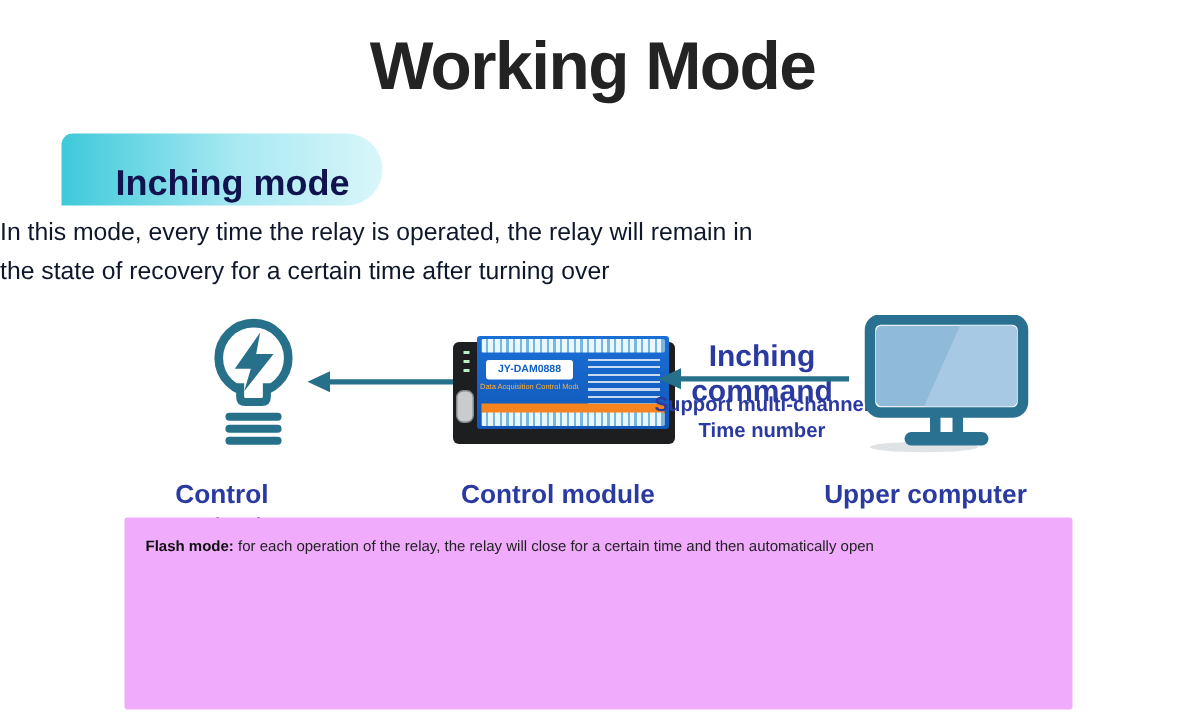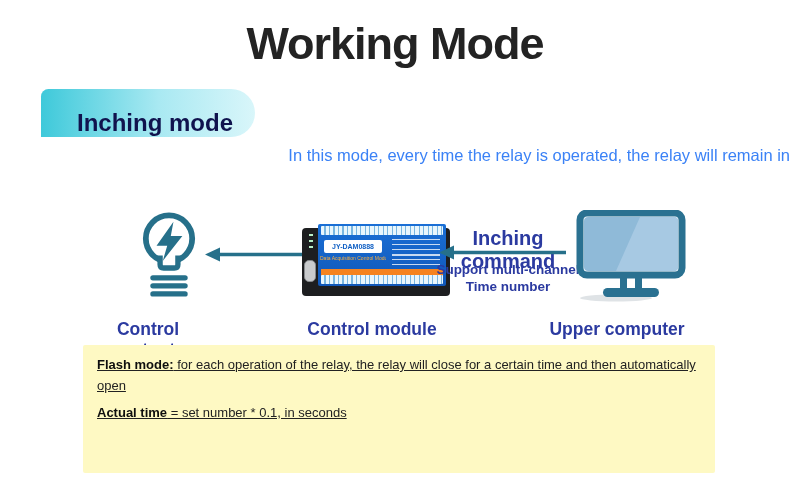--- a/index.html
+++ b/index.html
@@ -24,22 +24,22 @@
     border-radius:8px 26px 26px 0;
     display:flex; align-items:flex-end; justify-content:center;
     padding-left:14px;
     margin-left:41px;
   }
   .badge-label {
     font-size:24px; font-weight:700; color:#10134e;
   }
   .description {
     position:absolute; top:142px; left:0; width:790px;
-    text-align:right;
-    font-size:16.5px; line-height:26px; color:#3b82f6;
+    text-align:left;
+    font-size:16.5px; line-height:26px; color:#0f172a;
   }
   
   .diagram { position:absolute; left:0; top:200px; width:790px; height:145px; }
 
   .bulb-svg { position:absolute; left:128px; top:209px; }
   .arrow-svg { position:absolute; }
   .arrow-1 { left:204px; top:246px; }
   .arrow-2 { left:438px; top:244px; }
 
   .inching-command {
@@ -107,38 +107,39 @@
     font-size:17.5px; font-weight:700; color:#2b3aa0;
     text-align:center;
   }
   .cap-output  { left:88px;  width:120px; }
   .cap-module  { left:297px; width:150px; }
   .cap-upper   { left:540px; width:154px; }
 
   
   .info-box {
     position:absolute; left:83px; top:345px; width:632px; height:128px;
-    background:#fef9c3; border-radius:2px;
+    background:#f0abfc; border-radius:2px;
     padding:10px 14px 0 14px;
-    font-size:13px; line-height:20.5px; color:#222222;text-decoration:underline;
+    font-size:10px; line-height:20.5px; color:#222222;
   }
   .info-item { margin-bottom:7px; }
   .info-item .b { font-weight:700; color:#0e0e0e; }
 </style>
 </head>
 <body>
 
 <div class="page-title">Working Mode</div>
 
 <div class="badge">
   <span class="badge-label">Inching mode</span>
 </div>
 
 <div class="description">
   <div>In this mode, every time the relay is operated, the relay will remain in</div>
+  <div>the state of recovery for a certain time after turning over</div>
 </div>
 
 <div class="diagram"></div>
 
 <svg class="bulb-svg" width="82" height="94" viewBox="0 0 92 105">
   <circle cx="46" cy="33" r="26" fill="none" stroke="#26708a" stroke-width="6.5"></circle>
   <path d="M36,52 L36,62 Q36,66 40,66 L52,66 Q56,66 56,62 L56,52" fill="#ffffff" stroke="#26708a" stroke-width="6"></path>
   <polygon points="51,14 32,41 44,41 39,58 61,30 48,30" fill="#26708a"></polygon>
   <line x1="28" y1="77" x2="64" y2="77" stroke="#26708a" stroke-width="6" stroke-linecap="round"></line>
   <line x1="28" y1="86" x2="64" y2="86" stroke="#26708a" stroke-width="6" stroke-linecap="round"></line>
@@ -192,14 +193,13 @@
   <rect x="59" y="64" width="7" height="16" fill="#2a7191"></rect>
   <rect x="27" y="78" width="56" height="9" rx="4.5" fill="#2a7191"></rect>
 </svg>
 
 <div class="cap-label cap-output">Control output</div>
 <div class="cap-label cap-module">Control module</div>
 <div class="cap-label cap-upper">Upper computer</div>
 
 <div class="info-box">
   <div class="info-item"><span class="b">Flash mode:</span><span> for each operation of the relay, the relay will close for a certain time and then automatically open</span></div>
-  <div class="info-item"><span class="b">Actual time</span><span> = set number * 0.1, in seconds</span></div>
 </div>
 
 </body></html>

